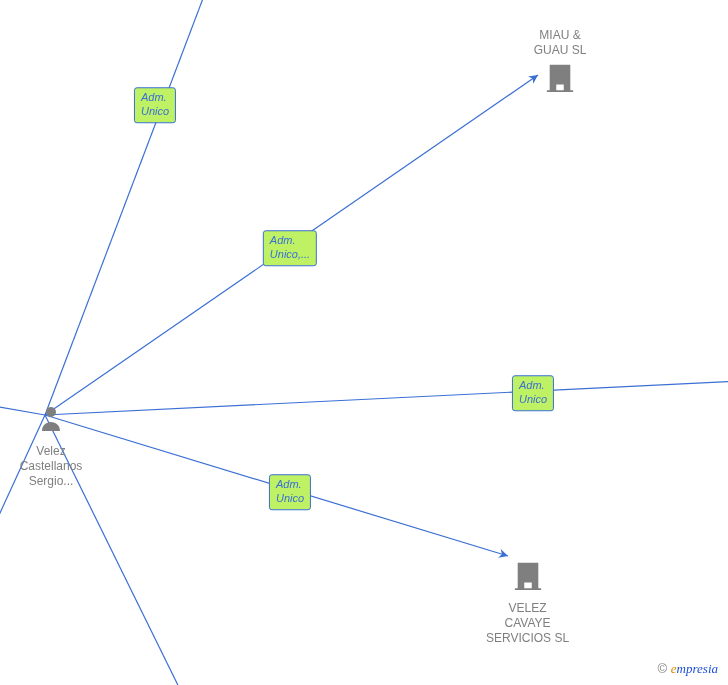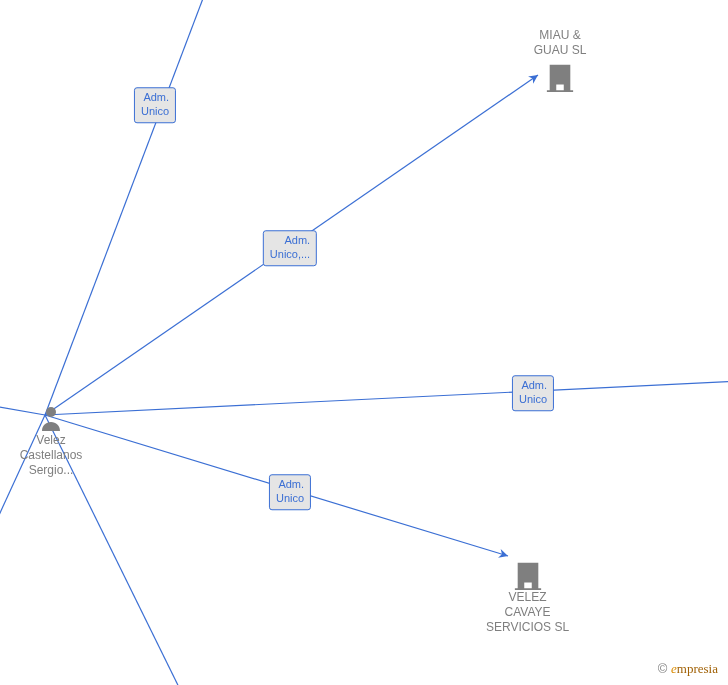--- a/index.html
+++ b/index.html
@@ -1,38 +1,39 @@
 <!DOCTYPE html>
 <html><head>
 <meta charset="utf-8">
 <style>
   html, body { margin: 0; padding: 0; width: 728px; height: 685px; font-family: Arial, Helvetica, sans-serif; background: #fff; overflow: hidden; }
   .canvas { position: relative; width: 728px; height: 685px; }
   svg.edges { position: absolute; left: 0; top: 0; width: 728px; height: 685px; }
   .edge-line { stroke: #3b6fd4; stroke-width: 1.2; fill: none; }
   .node { position: absolute; text-align: center; }
-  .node-label { font-size: 12px; color: #7f7f7f; line-height: 1.25; margin-top: 0; white-space: pre; }
+  .node-label { font-size: 12px; color: #7f7f7f; line-height: 1.25; margin-top: 11px; white-space: pre; }
   .person-icon svg { width: 24px; height: 28px; display: block; margin: 0 auto; }
   .building-icon svg { width: 30px; height: 30px; display: block; margin: 0 auto; }
   .edge-label {
     position: absolute;
     transform: translate(-50%, -50%);
-    background: #e5e5e5;
+    background: #bef264;
     border: 1px solid #3b6fd4;
     border-radius: 3px;
     padding: 3px 6px;
     font-size: 11px;
     color: #3b6fd4;
     line-height: 1.25;
-    text-align: right;
+    text-align: left;
     white-space: pre;
+    font-style: italic;
   }
   .copyright { position: absolute; right: 10px; bottom: 8px; font-size: 13px; color: #7f7f7f; }
   .copyright .e { color: #d98a00; font-style: italic; font-family: Georgia, 'Times New Roman', serif; }
-  .copyright .mpresia { color: #a16207; font-family: Georgia, 'Times New Roman', serif; }
+  .copyright .mpresia { color: #1d4ed8; font-style: italic; font-family: Georgia, 'Times New Roman', serif; }
 </style>
 </head>
 <body>
 
 <div class="canvas">
 
   <svg class="edges">
     <defs>
       <marker id="arrow" viewBox="0 0 12 12" refX="11" refY="6" markerWidth="9" markerHeight="9" orient="auto-start-reverse">
         <path d="M1,1 L11,6 L1,11 L4,6 Z" fill="#3b6fd4"></path>

